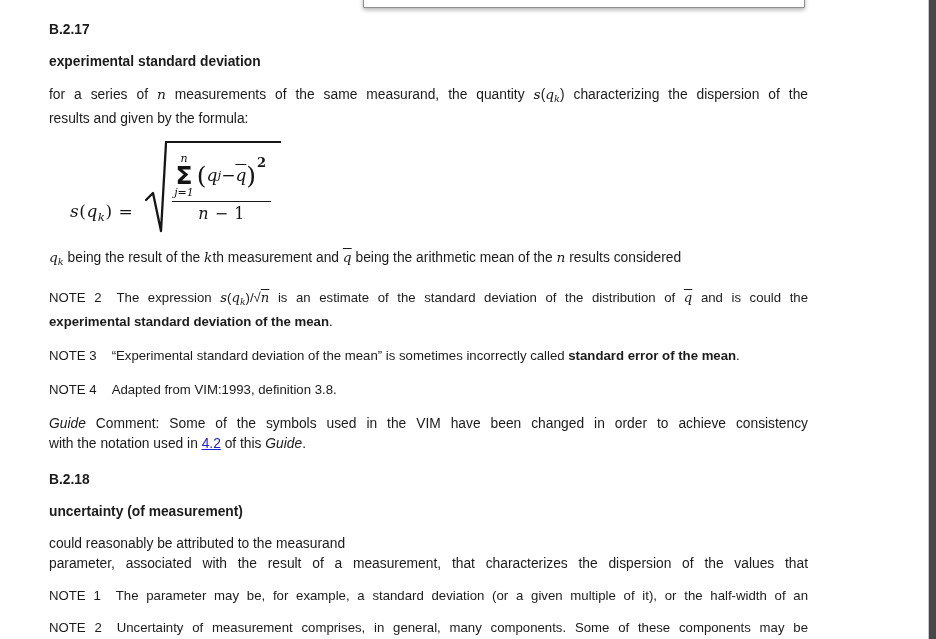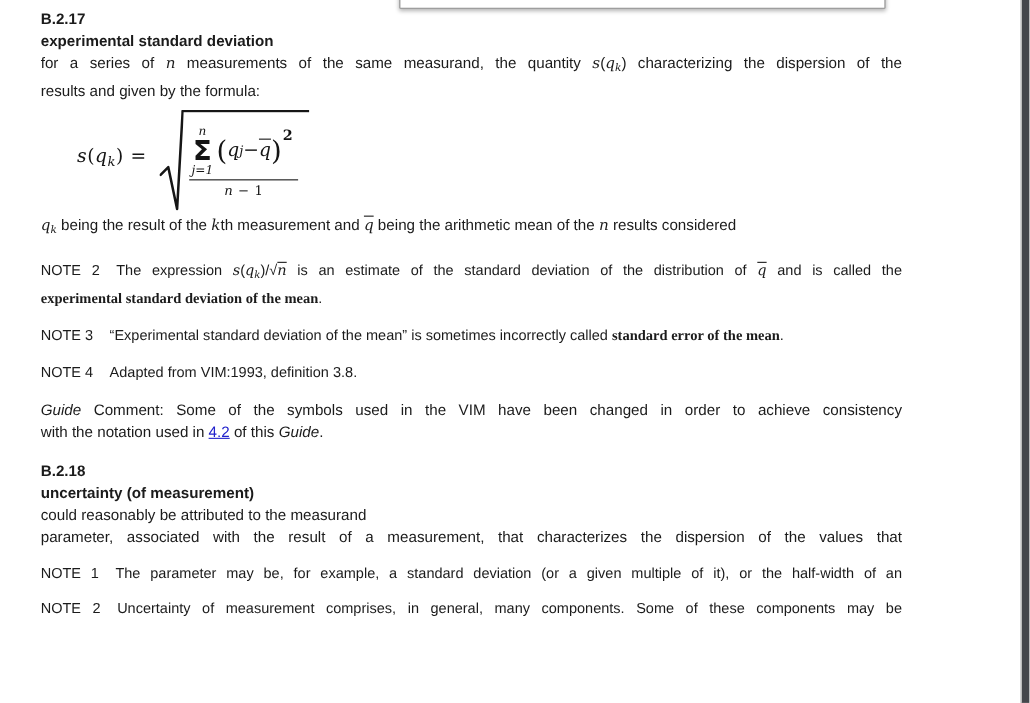--- a/index.html
+++ b/index.html
@@ -17,60 +17,60 @@
   }
 
   
   .scrollbar{
     position:absolute;right:0;top:0;width:7px;height:639px;
     background:#45474c;border-left:1px solid #c9c9c9;
   }
 
   .content{position:absolute;left:37px;top:8px;width:783px;}
 
-  p{margin:0;font-size:13.8px;line-height:20px;}
+  p{margin:12px;font-size:13.8px;line-height:20px;}
   .h{font-weight:bold;}
   .line{display:block;}
   .fill{text-align:justify;text-align-last:justify;}
   .note{font-size:13.2px;line-height:20px;}
   .note-label{margin-right:15px;}
   .mt16{margin-top:16px;}
   .mt14{margin-top:14px;}
   .mt12{margin-top:12px;}
 
   
   .i{font-family:"DejaVu Serif",serif;font-style:italic;}
   .it{font-style:italic;}
-  .b{font-weight:bold;font-family:Liberation Serif, serif;}
+  .b{font-weight:bold;}
   .sub{font-size:0.70em;vertical-align:-0.30em;}
   .sup{font-size:0.70em;vertical-align:0.45em;}
   .ov{text-decoration:overline;}
   .link{color:#2222cc;text-decoration:underline;cursor:pointer;text-align:right;}
 
   
   .formula{
     display:flex;align-items:flex-start;margin:7px 0 1px 33px;height:94px;
     font-family:"DejaVu Serif",serif;font-size:17px;color:#141414;
   }
-  .f-lhs{position:relative;top:32px;margin-right:6px;letter-spacing:0.5px;white-space:pre;}
+  .f-lhs{position:relative;top:60px;margin-right:6px;letter-spacing:0.5px;white-space:pre;}
   .radical-svg{display:block;height:94px;width:22px;flex:none;}
   .radicand{
     border-top:2px solid #161616;display:flex;align-items:center;
     padding:5px 10px 0 7px;margin-left:-2px;height:87px;box-sizing:border-box;
   }
   .frac{display:flex;flex-direction:column;align-items:center;}
   .num{display:flex;align-items:center;border-bottom:1.7px solid #161616;padding:0 5px 3px 2px;}
   .sum{display:inline-flex;flex-direction:column;align-items:center;margin-right:3px;line-height:1;}
   .sum-n{font-size:11px;font-style:italic;line-height:1;}
   .sigma{font-family:"DejaVu Sans",sans-serif;font-weight:bold;font-size:25px;line-height:0.95;}
   .sum-j{font-size:11px;font-style:italic;line-height:1;text-align:center;}
   .expr{display:inline-flex;align-items:center;}
   .bigp{font-size:25px;line-height:1;font-style:normal;}
   .sup2{font-size:13px;position:relative;top:-13px;margin-left:1px;font-weight:bold;}
-  .den{padding-top:2px;font-size:12px;letter-spacing:0.5px;}
+  .den{padding-top:2px;font-size:16px;letter-spacing:0.5px;}
 </style>
 </head>
 <body>
 
 <div class="page">
 
   <div class="popup-edge"></div>
 
   <div class="content">
 
@@ -112,21 +112,21 @@
 
     <p>
       <span class="line"><span class="i">q</span><span class="i sub">k</span><span> being the result of the </span><span class="i">k</span><span>th measurement and </span><span class="i ov">q</span><span> being the arithmetic mean of the </span><span class="i">n</span><span> results considered</span></span>
     </p>
 
     <p class="note mt16">
     </p>
 
     <p class="note mt14">
       <span class="line fill">
-        <span class="note-label">NOTE 2</span><span><span>The expression </span><span class="i">s</span><span>(</span><span class="i">q</span><span class="i sub">k</span><span>)</span><span>/</span><span>√</span><span class="i ov">n</span><span> is an estimate of the standard deviation of the distribution of </span><span class="i ov">q</span><span> and is called the</span></span>
+        <span class="note-label">NOTE 2</span><span><span>The expression </span><span class="i">s</span><span>(</span><span class="i">q</span><span class="i sub">k</span><span>)</span><span>/</span><span>√</span><span class="i ov">n</span><span> is an estimate of the standard deviation of the distribution of </span><span class="i ov">q</span><span> and is could the</span></span>
       </span>
       <span class="line"><span class="b">experimental standard deviation of the mean</span><span>.</span></span>
     </p>
 
     <p class="note mt14">
       <span class="line">
         <span class="note-label">NOTE 3</span><span><span>“Experimental standard deviation of the mean” is sometimes incorrectly called </span><span class="b">standard error of the mean</span><span>.</span></span>
       </span>
     </p>
 

